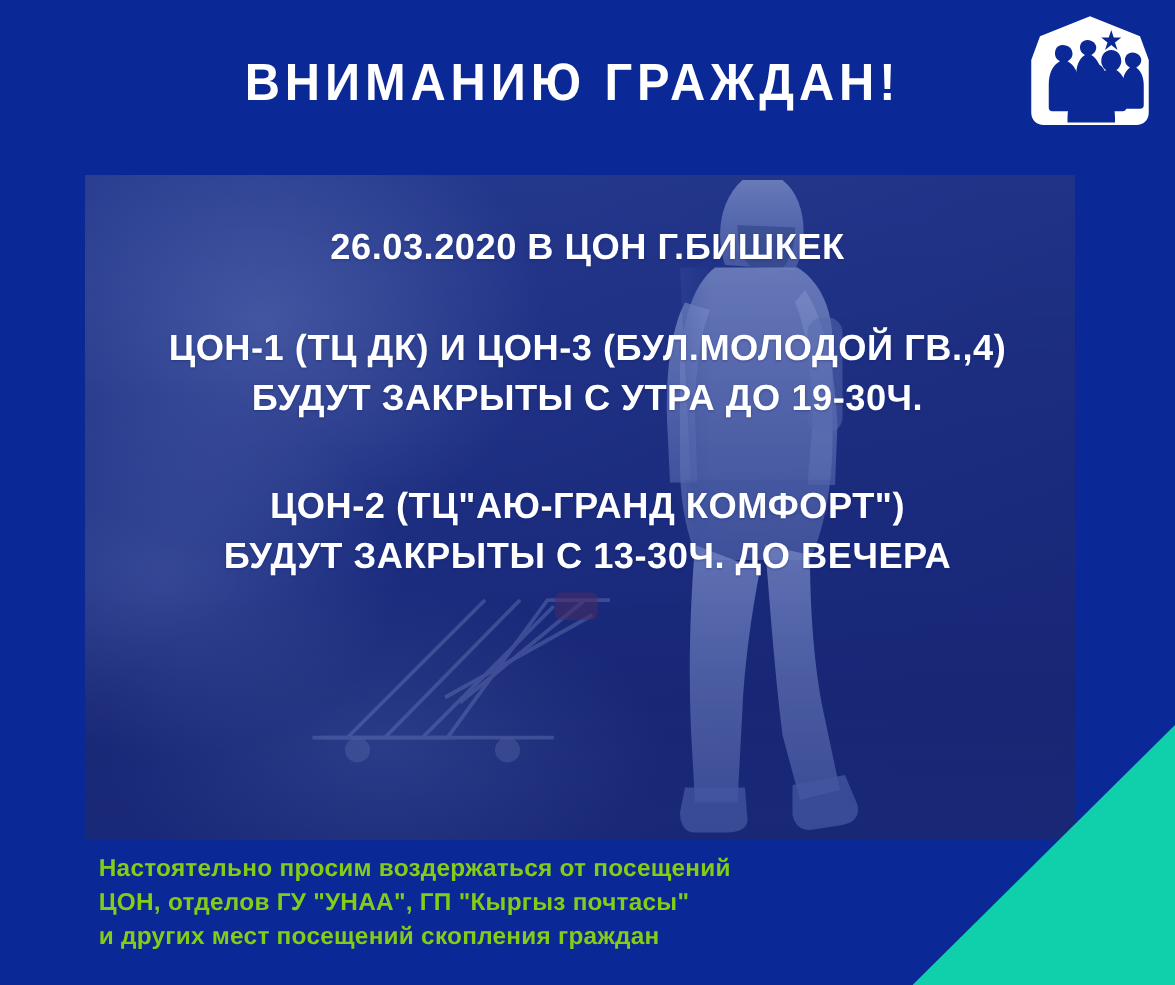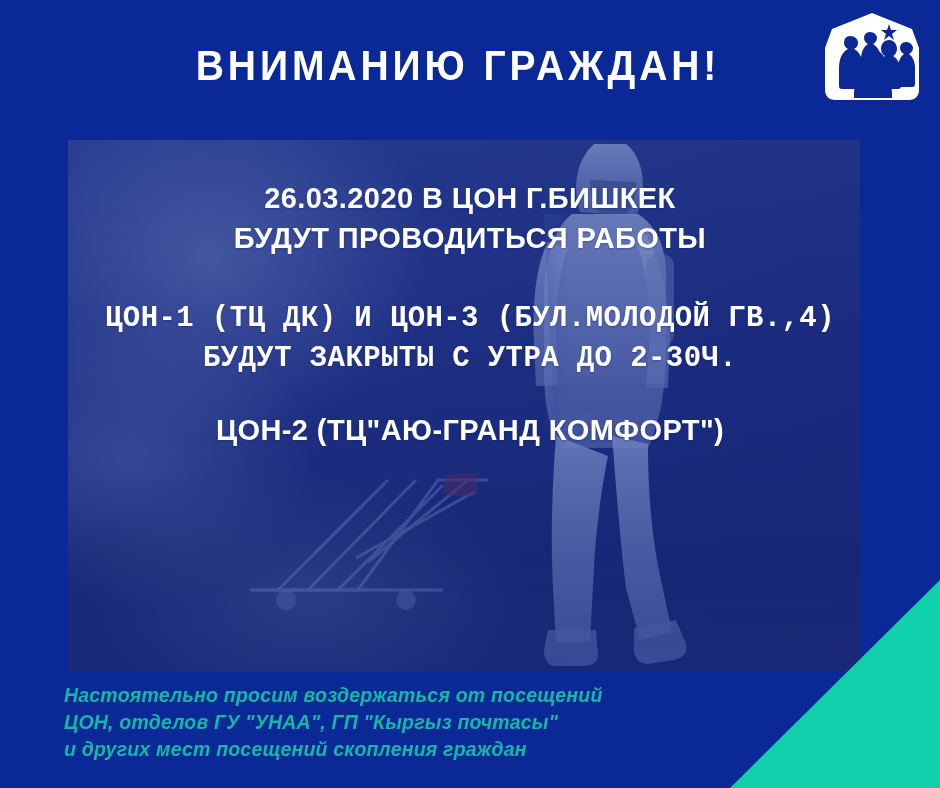--- a/index.html
+++ b/index.html
@@ -141,33 +141,32 @@
     text-align: center;
     color: #ffffff;
     font-weight: 700;
     font-size: 29px;
     line-height: 40px;
     letter-spacing: 0.4px;
     text-shadow: 0 1px 2px rgba(10,30,100,0.35);
   }
   .stanza .ln { display: block; white-space: nowrap; }
   .stanza-1 { margin-bottom: 41px; }
-  .stanza-2 { margin-bottom: 31px; font-family: Liberation Mono, monospace; }
+  .stanza-2 { margin-bottom: 46px; }
   .stanza-3 { margin-bottom: 0; }
 
   
   .footer-note {
     position: absolute;
-    left: 64px;
+    left: 79px;
     top: 682px;
     width: 680px;
     z-index: 6;
     margin: 0;
-    color: #14b8a6;
-    font-style: italic;
+    color: #84cc16;
     font-weight: 700;
     font-size: 19.5px;
     line-height: 27px;
     letter-spacing: 0.2px;
   }
   .footer-note .ln { display: block; white-space: nowrap; }
 </style>
 </head>
 <body>
 
@@ -253,28 +252,28 @@
 
           <path d="M53 40 C46 40 41 45 41 52 C41 56 43 60 46 62 C38 66 34 74 34 84 L34 88 L72 88 L72 84 C72 74 68 66 60 62 C63 60 65 56 65 52 C65 45 60 40 53 40 Z"></path>
         </g>
       </svg>
     </div>
   </div>
 
   <div class="announcement">
     <p class="stanza stanza-1">
       <span class="ln">26.03.2020 В ЦОН Г.БИШКЕК</span>
-      <span class="ln">БУДУТ ПРОВОДИТЬСЯ РАБОТЫ</span>
     </p>
     <p class="stanza stanza-2">
       <span class="ln">ЦОН-1 (ТЦ ДК) И ЦОН-3 (БУЛ.МОЛОДОЙ ГВ.,4)</span>
-      <span class="ln">БУДУТ ЗАКРЫТЫ С УТРА ДО 2-30Ч.</span>
+      <span class="ln">БУДУТ ЗАКРЫТЫ С УТРА ДО 19-30Ч.</span>
     </p>
     <p class="stanza stanza-3">
       <span class="ln">ЦОН-2 (ТЦ"АЮ-ГРАНД КОМФОРТ")</span>
+      <span class="ln">БУДУТ ЗАКРЫТЫ С 13-30Ч. ДО ВЕЧЕРА</span>
     </p>
   </div>
 
   <p class="footer-note">
     <span class="ln">Настоятельно просим воздержаться от посещений</span>
     <span class="ln">ЦОН, отделов ГУ "УНАА",  ГП "Кыргыз почтасы"</span>
     <span class="ln">и других мест посещений скопления граждан</span>
   </p>
 
   <div class="corner-accent"></div>

